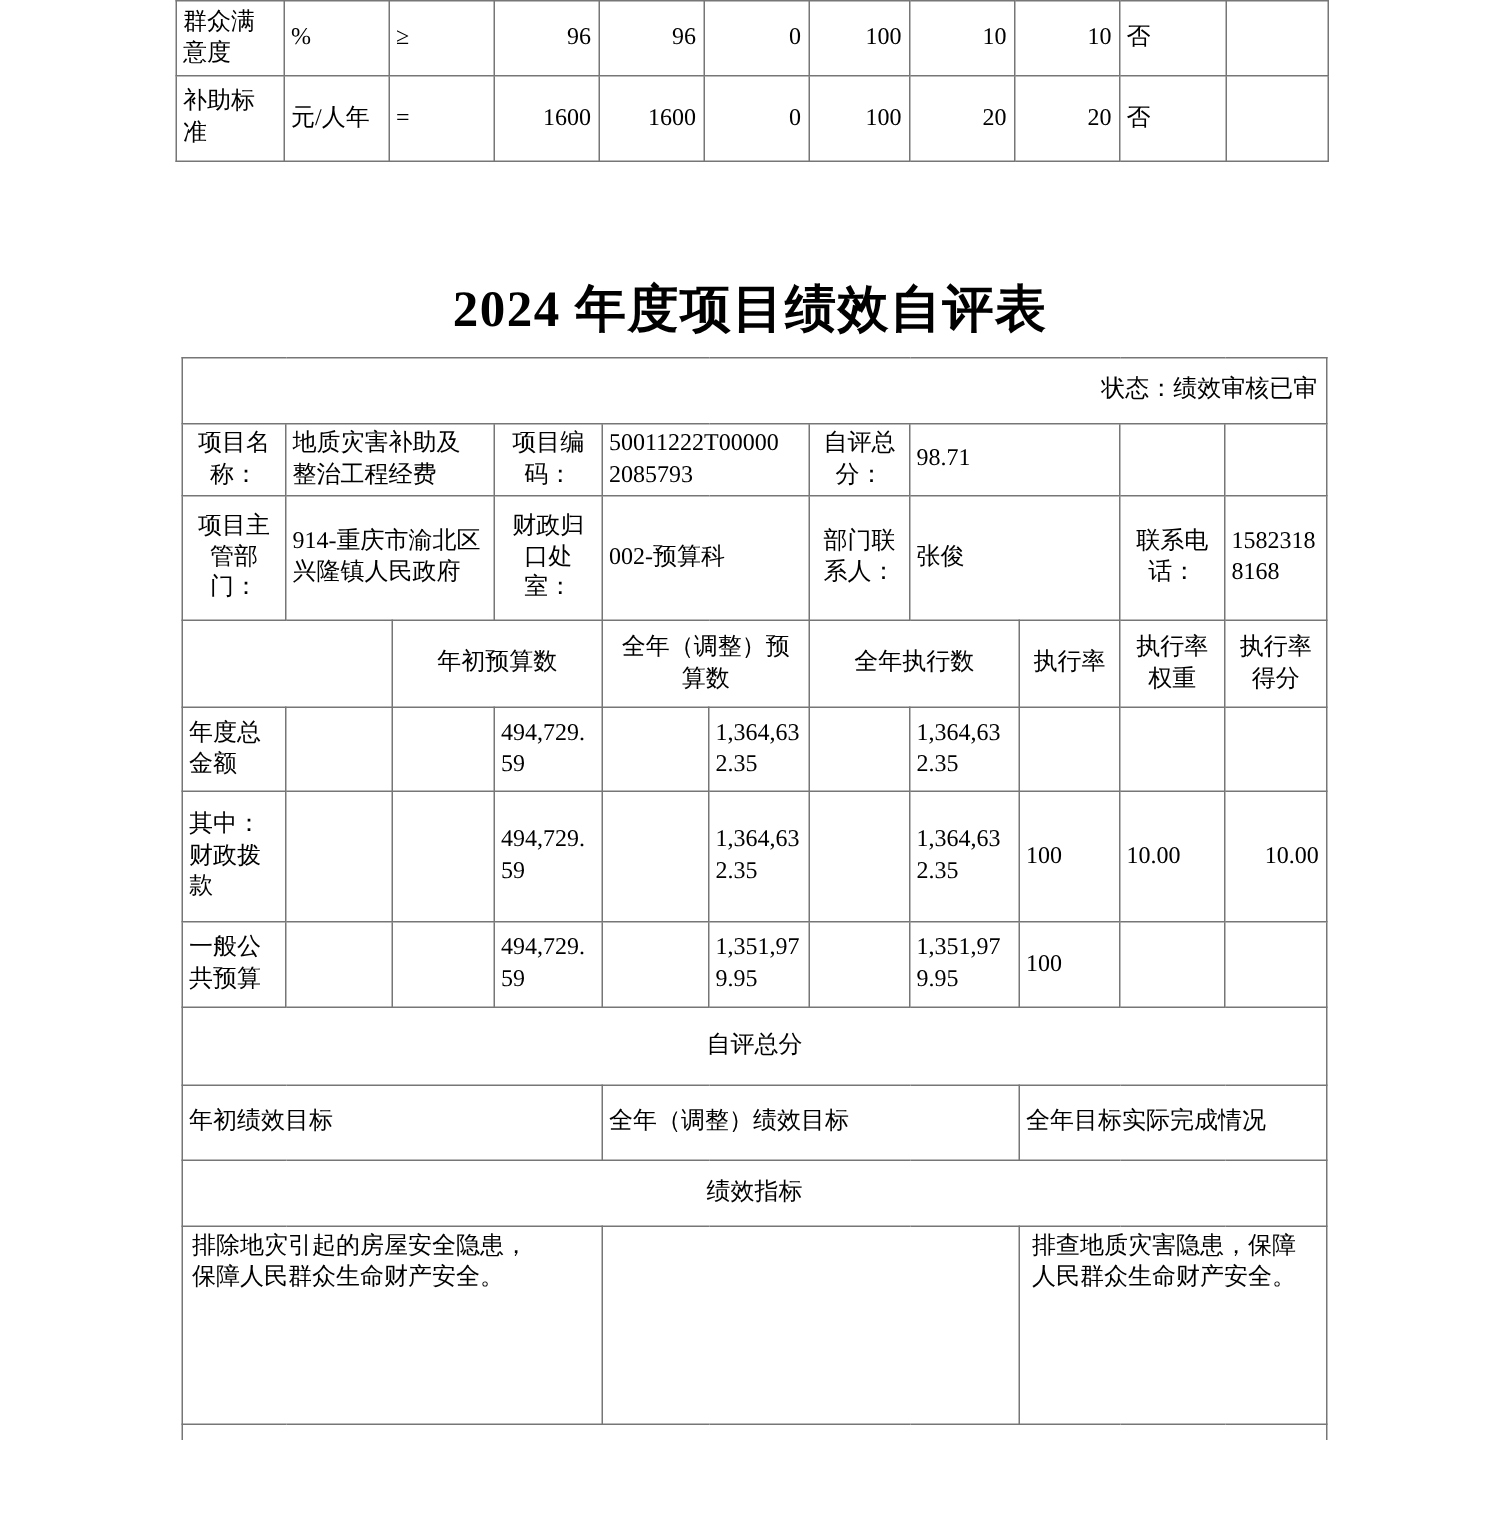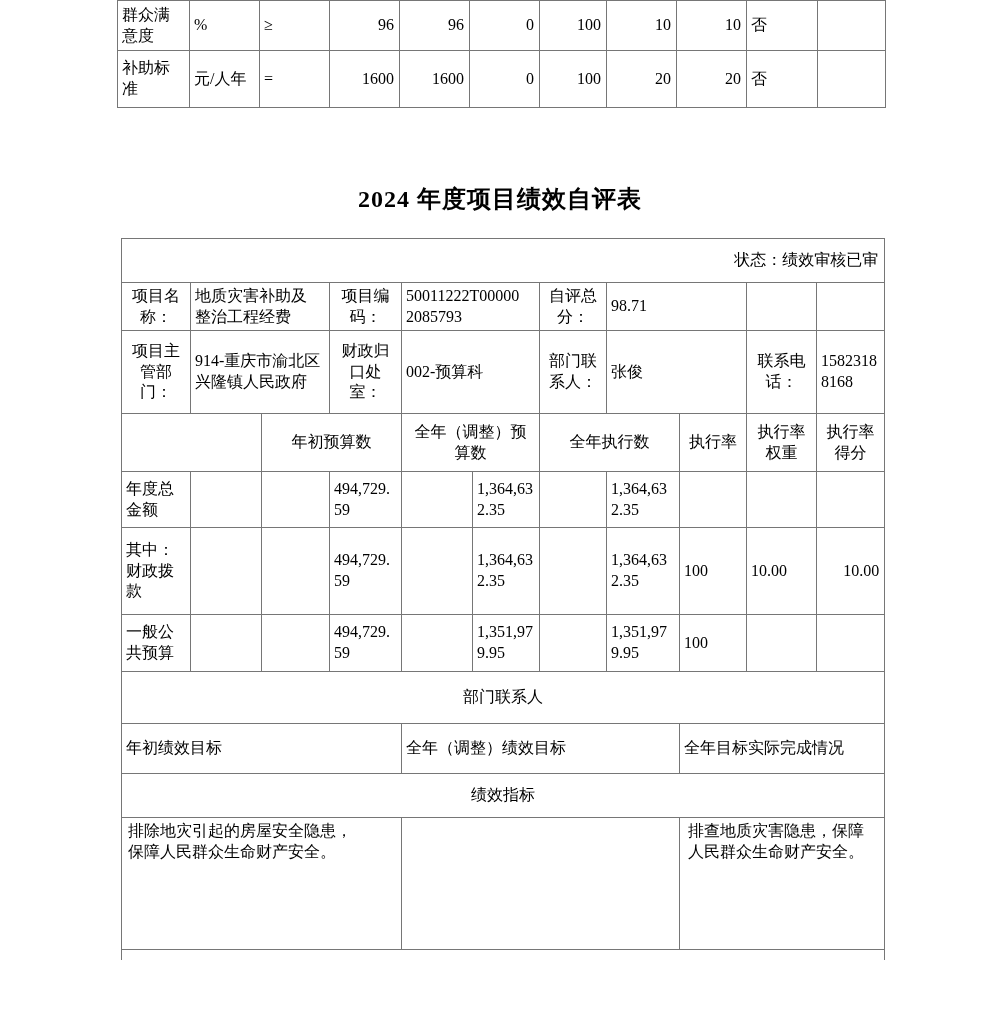--- a/index.html
+++ b/index.html
@@ -16,21 +16,21 @@
     vertical-align:middle;
     padding:1px 4px;
     word-break:break-all;
     overflow:hidden;
   }
   
   #top-table { position:absolute; left:117px; top:0; width:769px; }
   
   #page-title {
     position:absolute; left:0; top:183px; width:1000px;
-    text-align:center; font-size:24px; font-weight:bold; letter-spacing:1px;
+    text-align:center; font-size:34px; font-weight:bold; letter-spacing:1px;
   }
   
   #main-table { position:absolute; left:121px; top:238px; width:764px; }
   .stat   { text-align:right; padding-right:6px; }
   .lab    { text-align:center; padding:1px 5px; }
   .val    { text-align:left; padding:1px 2px 1px 4px; }
   .pr12   { padding-right:12px; }
   .pr6    { padding-right:6px; }
   .sect   { text-align:center; }
   .fhead  { text-align:center; padding:1px 6px; }
@@ -183,21 +183,21 @@
     <td></td>
     <td class="fval">1,351,979.95</td>
     <td></td>
     <td class="fval">1,351,979.95</td>
     <td class="num-l">100</td>
     <td class="num-l"></td>
     <td class="num-r"></td>
   </tr>
 
   <tr style="height:52px">
-    <td class="sect" colspan="11">部门联系人</td>
+    <td class="sect" colspan="11">自评总分</td>
   </tr>
 
   <tr style="height:50px">
     <td class="goal-head" colspan="4">年初绩效目标</td>
     <td class="goal-head" colspan="4">全年（调整）绩效目标</td>
     <td class="goal-head" colspan="3">全年目标实际完成情况</td>
   </tr>
 
   <tr style="height:44px">
     <td class="sect" colspan="11">绩效指标</td>

